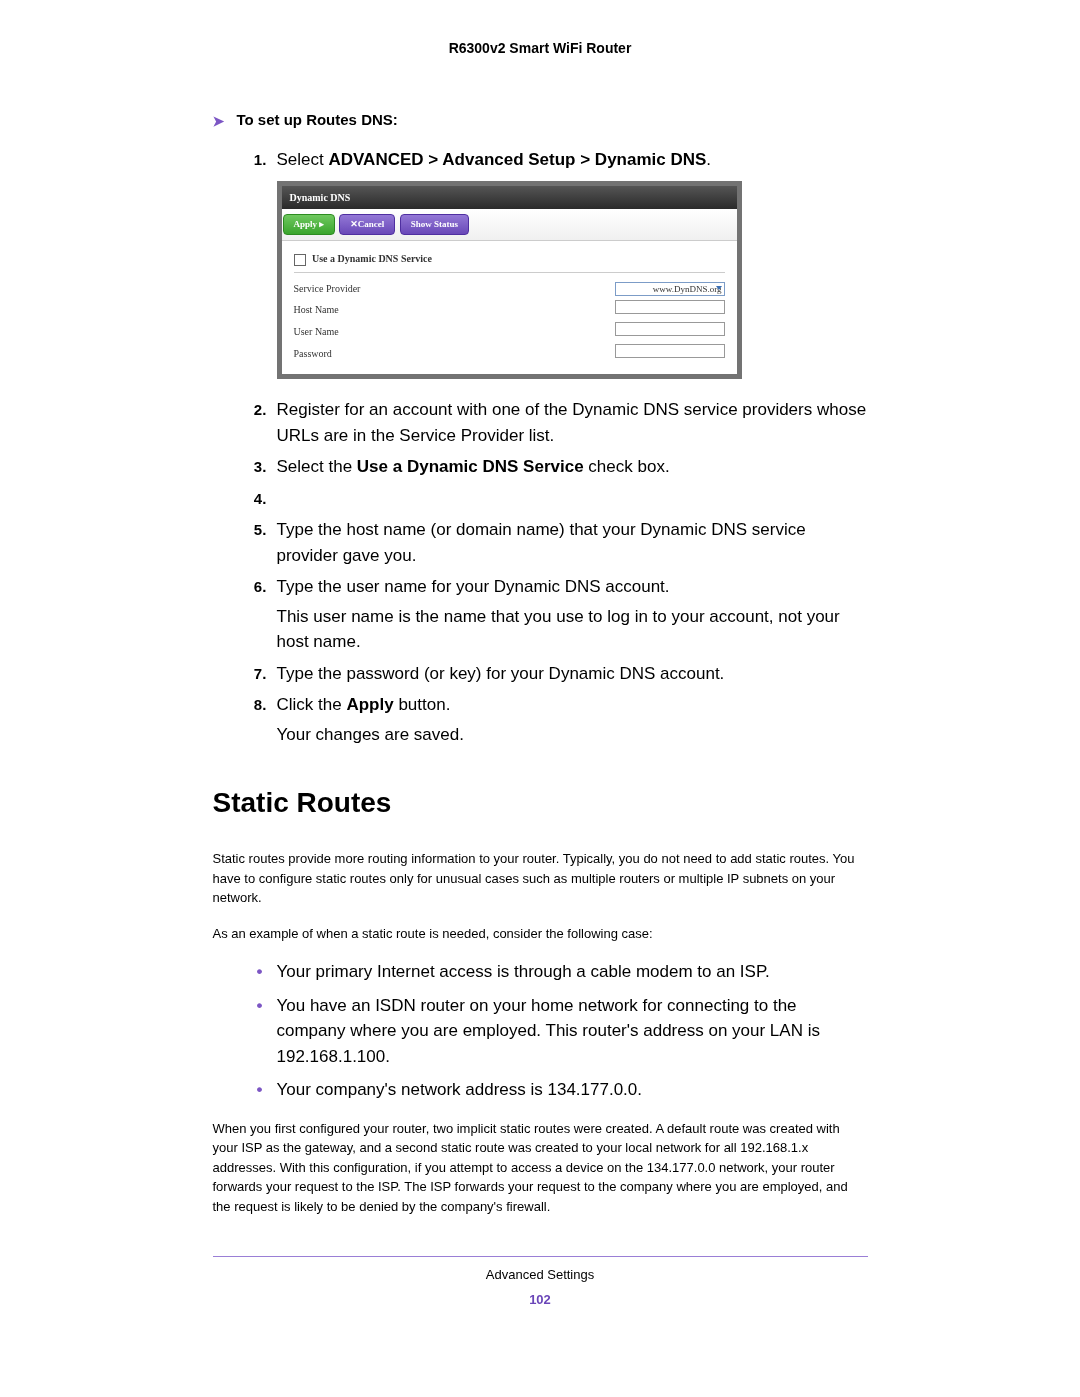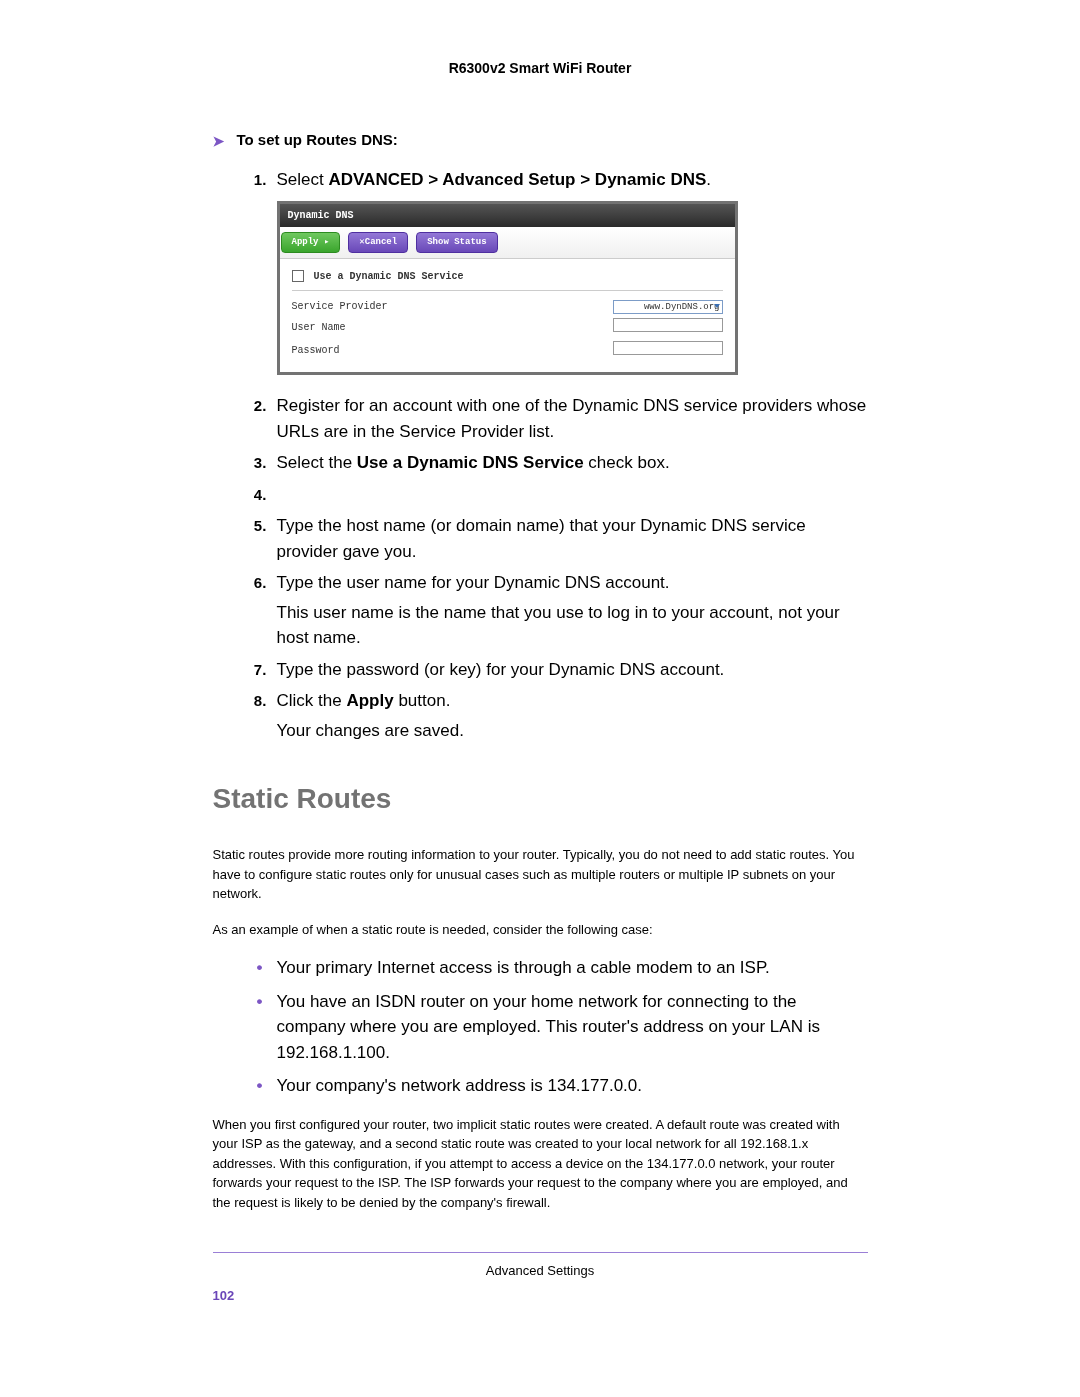--- a/index.html
+++ b/index.html
@@ -6,21 +6,21 @@
     margin: 0;
     padding: 0;
     background: #fff;
     font-family: Arial, Helvetica, sans-serif;
     color: #000;
   }
   .page {
     width: 885px;
     margin: 0 auto;
     box-sizing: border-box;
-    padding: 60px 115px 60px 115px;
+    padding: 40px 115px 60px 115px;
   }
   .doc-header {
     text-align: center;
     font-size: 14px;
     font-weight: bold;
     margin-bottom: 55px;
   }
   .chevron {
     display: inline-block;
     vertical-align: middle;
@@ -52,22 +52,22 @@
     margin: 4px 0 4px 0;
   }
   .bold { font-weight: bold; }
 
   
   .screenshot-wrap {
     margin: 4px 0 18px 0;
   }
   .screenshot {
     width: 455px;
-    border: 3px solid #737373;
-    font-family: Liberation Mono, monospace;
+    border: 5px solid #737373;
+    font-family: Liberation Serif, serif;
     font-size: 10px;
     color: #333;
     margin-top: 8px;
   }
   .ss-title {
     background: linear-gradient(#555, #2a2a2a);
     color: #fff;
     font-weight: bold;
     font-size: 10px;
     padding: 4px 8px;
@@ -128,21 +128,21 @@
     content: "";
     position:absolute;
     right:2px; top:3px;
     width:0;height:0;
     border-left:3px solid transparent;
     border-right:3px solid transparent;
     border-top:4px solid #3b6fb3;
   }
 
   h1.section-heading {
-    color: #737373;
+    color: #000000;
     font-size: 28px;
     font-weight: bold;
     margin: 40px 0 30px 0;
   }
   .body-text {
     font-size: 13px;
     line-height: 1.5;
     margin: 0 0 16px 0;
   }
   ul.bullets {
@@ -169,20 +169,21 @@
     border: none;
     border-top: 1px solid #9a7fd6;
     margin: 40px 0 10px 0;
   }
   .footer {
     text-align: center;
     font-size: 13px;
     font-weight: normal;
   }
   .page-num {
+    text-align: center;
     font-size: 13px;
     font-weight: bold;
     color: #6a46b8;
     margin-top: 10px;
   }
 </style>
 </head>
 <body>
 
 <div class="page">
@@ -213,20 +214,24 @@
             </div>
             <table class="ss-form">
               <tbody>
                   <tr>
                 <td>Service Provider</td>
                 <td style="text-align:right;">
                   <span class="ss-select"><span>www.DynDNS.org</span></span>
                 </td>
               </tr>
               <tr>
+                <td>Host Name</td>
+                <td style="text-align:right;"><span class="ss-input"></span></td>
+              </tr>
+              <tr>
                 <td>User Name</td>
                 <td style="text-align:right;"><span class="ss-input"></span></td>
               </tr>
               <tr>
                 <td>Password</td>
                 <td style="text-align:right;"><span class="ss-input"></span></td>
               </tr>
             </tbody>
               </table>
           </div>

